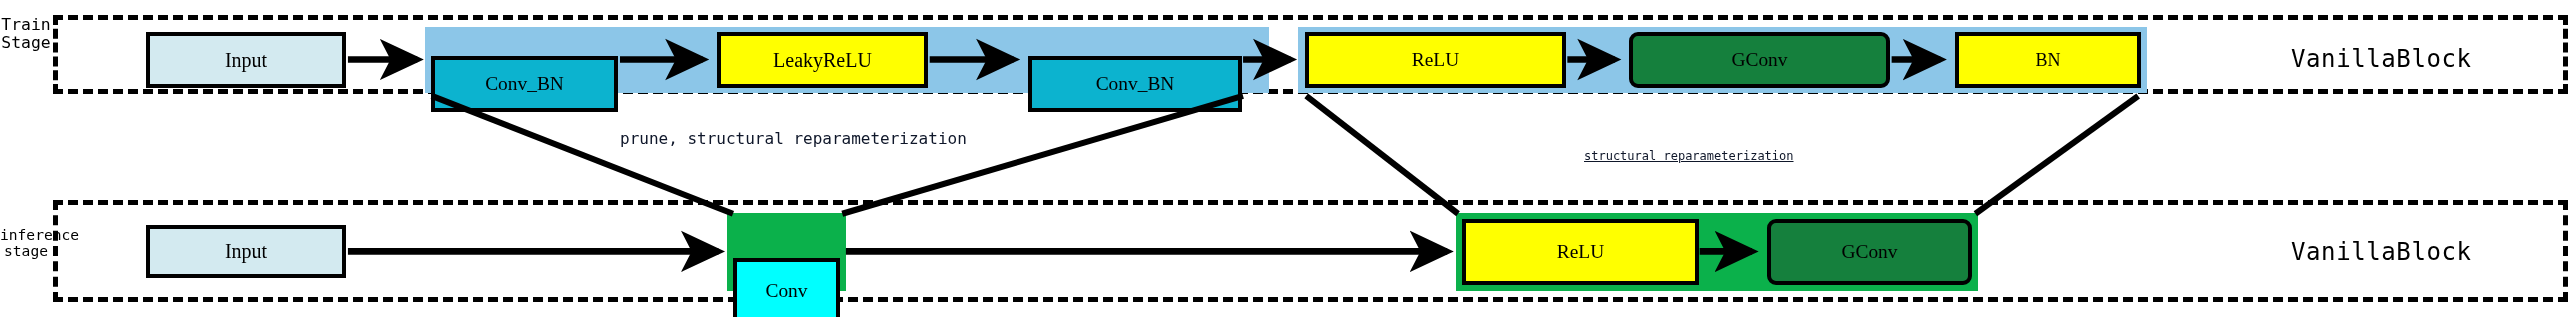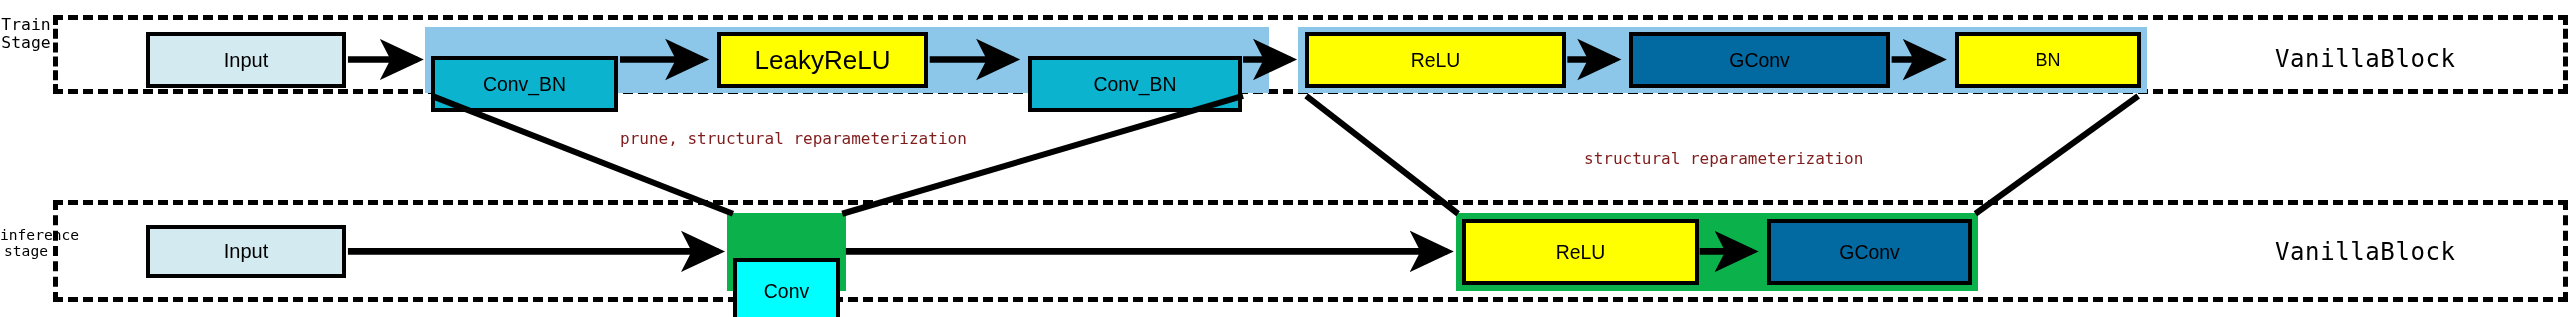--- a/index.html
+++ b/index.html
@@ -23,49 +23,50 @@
     font-weight:400;
   }
 
   .block-label{
     position:absolute;
     font-family:"DejaVu Serif",serif;
     color:#000;
     white-space:nowrap;
     font-weight:400;
     letter-spacing:0.6px;
+    margin-left:16px;
   }
 
   .panel{position:absolute;box-sizing:border-box;}
   .panel-blue{background:#8cc6e8;}
   .panel-green{background:#0bb14b;}
   .panel-green-b{background:#0bb14b;}
 
   .node{
     position:absolute;
     box-sizing:border-box;
     border:4.3px solid #000;
     display:flex;
     align-items:center;
     justify-content:center;
-    font-family:Liberation Sans, sans-serif;
+    font-family:Liberation Serif, serif;
     color:#000;
     white-space:nowrap;
     overflow:visible;
   }
   .n-input{background:#d3eaf0;}
   .n-convbn{background:#0cb3cf;margin-top:24px;}
   .n-yellow{background:#ffff00;}
-  .n-purple{background:#0369a1;}
+  .n-purple{background:#15803d;border-radius:9px;}
   .n-cyan{background:#00ffff;margin-top:39px;}
 
   .ann{
     position:absolute;
     font-family:"DejaVu Sans Mono",monospace;
-    color:#7f1d1d;
+    color:#0f172a;
     white-space:nowrap;
     font-weight:400;
     text-align:center;
   }
 
   svg.lines{position:absolute;left:0;top:0;width:2576px;height:317px;pointer-events:none;}
 </style>
 </head>
 <body>
 
@@ -76,35 +77,35 @@
   <div class="stage-label" style="left:0px;top:16px;width:52px;font-size:16.4px;">Train
 Stage</div>
 
   <div class="panel panel-blue" style="left:425px;top:27px;width:844px;height:66px;"></div>
   <div class="panel panel-blue" style="left:1298px;top:27px;width:849px;height:66px;"></div>
 
   <div class="node n-input" style="left:146px;top:32px;width:200px;height:56px;font-size:20px;">Input</div>
 
   <div class="node n-convbn" style="left:431px;top:32px;width:187px;height:56px;font-size:19.4px;">Conv_BN</div>
 
-  <div class="node n-yellow" style="left:717px;top:32px;width:211px;height:56px;font-size:26px;">LeakyReLU</div>
+  <div class="node n-yellow" style="left:717px;top:32px;width:211px;height:56px;font-size:20px;">LeakyReLU</div>
 
   <div class="node n-convbn" style="left:1028px;top:32px;width:214px;height:56px;font-size:19.4px;">Conv_BN</div>
 
   <div class="node n-yellow" style="left:1305px;top:32px;width:261px;height:56px;font-size:19.4px;">ReLU</div>
 
   <div class="node n-purple" style="left:1629px;top:32px;width:261px;height:56px;font-size:19.4px;">GConv</div>
 
   <div class="node n-yellow" style="left:1955px;top:32px;width:186px;height:56px;font-size:18px;">BN</div>
 
   <div class="block-label" style="left:2275px;top:45px;font-size:24px;font-family:'DejaVu Sans Mono',monospace;">VanillaBlock</div>
 
   <div class="ann" style="left:620px;top:129px;font-size:16px;">prune, structural reparameterization</div>
 
-  <div class="ann" style="left:1584px;top:149px;font-size:16px;">structural reparameterization</div>
+  <div class="ann" style="left:1584px;top:149px;font-size:12px;text-decoration:underline;">structural reparameterization</div>
 
   <div class="dashed-region" style="left:53px;top:200px;width:2515px;height:102px;"></div>
 
   <div class="stage-label" style="left:0px;top:227px;width:52px;font-size:14.6px;">inference
 stage</div>
 
   <div class="panel panel-green" style="left:727px;top:213px;width:119px;height:78px;"></div>
   <div class="panel panel-green-b" style="left:1456px;top:213px;width:522px;height:78px;"></div>
 
   <div class="node n-input" style="left:146px;top:225px;width:200px;height:53px;font-size:20px;">Input</div>

